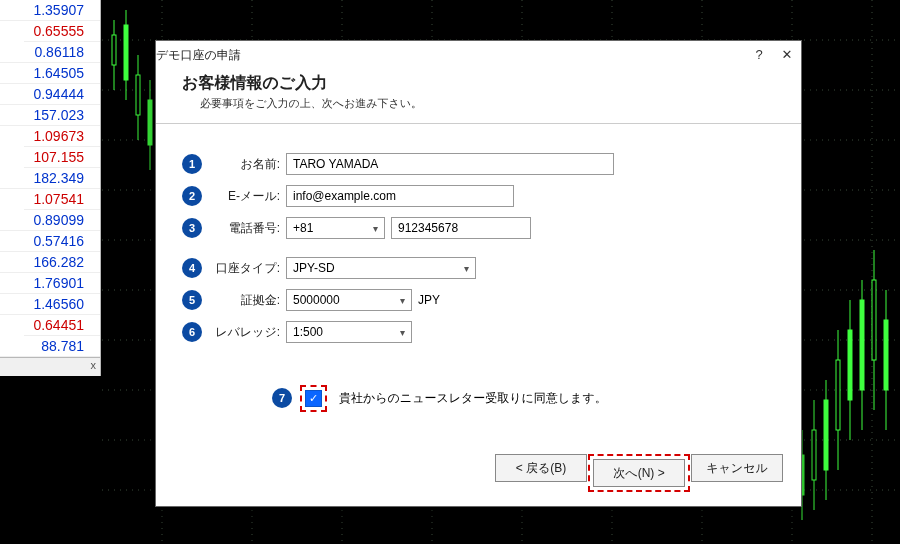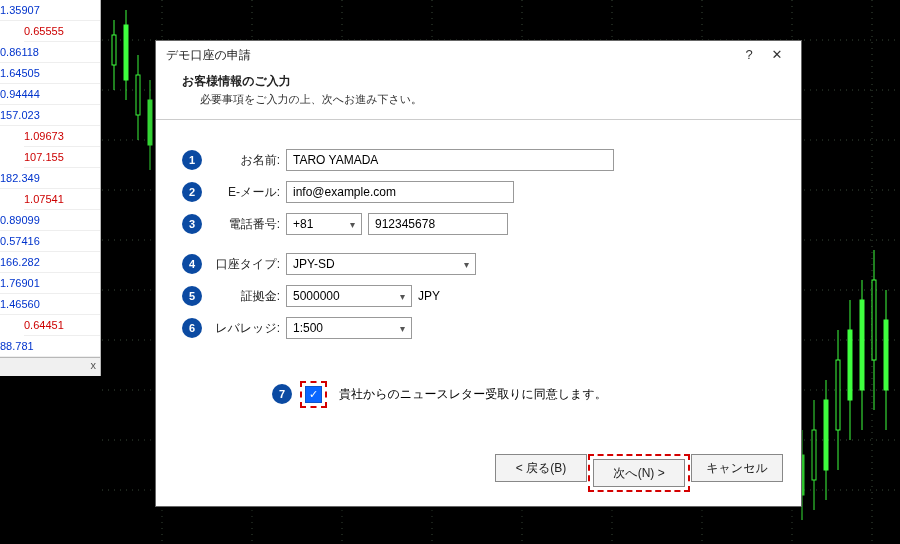--- a/index.html
+++ b/index.html
@@ -1,31 +1,31 @@
 <!DOCTYPE html>
 <html><head>
 <meta charset="utf-8">
 <style>
   html,body{margin:0;padding:0;width:900px;height:544px;font-family:"Meiryo","Yu Gothic",Arial,sans-serif;font-size:12px;overflow:hidden;}
   
   .bg{position:absolute;inset:0;background:#000;}
   .chart{position:absolute;left:102px;top:0;right:0;bottom:0;background:#000;overflow:hidden;}
   .chart svg{position:absolute;inset:0;}
   .quotes{position:absolute;left:0;top:0;width:100px;background:#fff;border-right:1px solid #b8b8b8;}
-  .quotes-item{height:20px;line-height:20px;font-size:11px;padding-right:8px;border-bottom:1px solid #eee;}
+  .quotes-item{height:20px;line-height:20px;font-size:14px;padding-right:16px;text-align:right;border-bottom:1px solid #eee;}
   .q-up{color:#0033cc;} .q-down{color:#cc0000;margin-left:24px;}
   .quotes-tab{height:18px;border-top:1px solid #b8b8b8;background:#f0f0f0;position:relative;}
   .quotes-tab .x{position:absolute;right:4px;top:1px;font-size:11px;color:#555;}
   
   .dialog{position:absolute;left:155px;top:40px;width:645px;height:465px;background:#fff;border:1px solid #666;box-shadow:0 6px 24px rgba(0,0,0,0.5);}
-  .titlebar{height:28px;line-height:28px;padding:0 10px;font-size:12px;color:#222;display:flex;align-items:center;}
+  .titlebar{height:28px;line-height:28px;padding:0 0;font-size:12px;color:#222;display:flex;align-items:center;}
   .titlebar .spacer{flex:1;}
   .titlebar .tb-btn{width:28px;text-align:center;font-size:13px;color:#333;}
   .head{padding:4px 26px 10px 26px;}
-  .head-title{font-size:12px;font-weight:bold;color:#222;}
+  .head-title{font-size:16px;font-weight:bold;color:#222;}
   .head-sub{font-size:11px;color:#333;padding-left:18px;margin-top:2px;}
   .hr{height:1px;background:#ccc;margin:2px 0 0 0;}
   .body{padding:24px 26px 0 26px;}
   .row{display:flex;align-items:center;height:32px;}
   .step{width:20px;height:20px;border-radius:50%;background:#0b4aa2;color:#fff;font-size:11px;font-weight:bold;display:flex;align-items:center;justify-content:center;margin-right:8px;}
   .lbl{width:70px;text-align:right;color:#222;padding-right:6px;white-space:nowrap;}
   .fld{display:flex;align-items:center;gap:6px;}
   input[type=text]{height:22px;border:1px solid #999;padding:10px 6px;font-size:12px;background:#fff;box-sizing:border-box;}
   .select{height:22px;border:1px solid #999;background:#fff;display:flex;align-items:center;padding:0 6px;box-sizing:border-box;position:relative;}
   .select .caret{position:absolute;right:6px;font-size:10px;color:#555;}
@@ -147,21 +147,21 @@
       <div class="step">2</div>
       <div class="lbl">E-メール:</div>
       <div class="fld">
           <input type="text" style="width: 228px;" value="info@example.com">
         </div>
     </div>
     <div class="row">
       <div class="step">3</div>
       <div class="lbl">電話番号:</div>
       <div class="fld">
-        <div class="select" style="width:76px">
+        <div class="select" style="width:99px">
           <span>+81</span>
           <span class="caret">▾</span>
         </div>
         <input type="text" style="width: 140px;" value="912345678">
       </div>
     </div>
     <div style="height:8px"></div>
     <div class="row">
       <div class="step">4</div>
       <div class="lbl">口座タイプ:</div>

